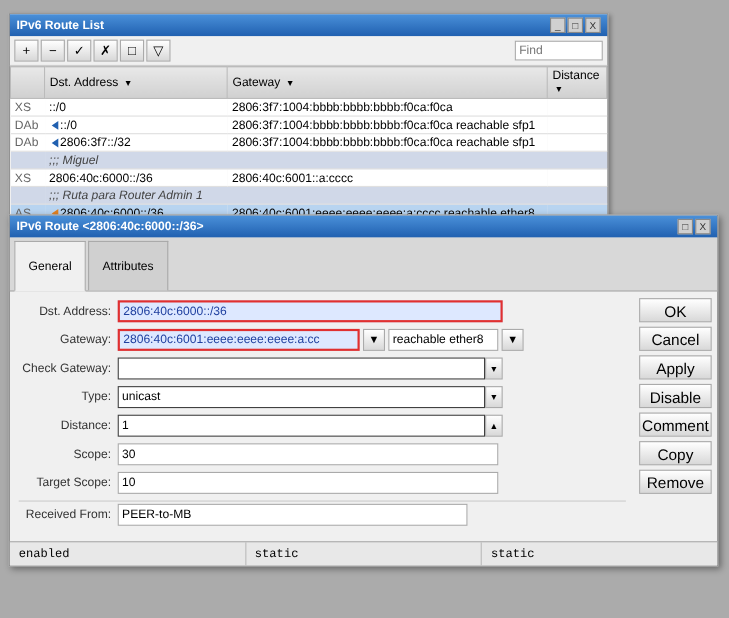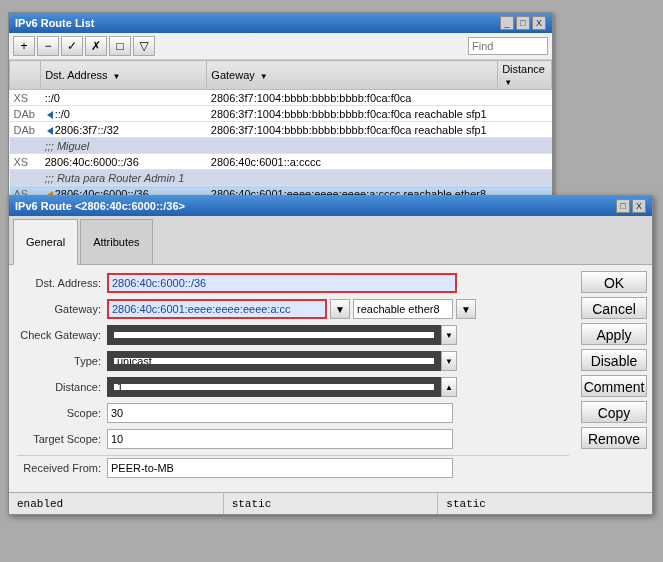--- a/index.html
+++ b/index.html
@@ -241,21 +241,21 @@
 
     .scrollable-input {
       width: 350px;
       display: flex;
       align-items: center;
     }
 
     .scrollable-input input {
       flex: 1;
       height: 20px;
-      border: 7px solid #404040;
+      border: 1px solid #404040;
       background: white;
       padding: 0 3px;
       font-size: 11px;
     }
 
     .scroll-btn {
       width: 16px;
       height: 20px;
       background: linear-gradient(to bottom, #ffffff, #d8d8d8);
       border: 1px solid #aaa;
@@ -451,21 +451,21 @@
 
       <div class="form-row">
         <span class="form-label">Target Scope:</span>
         <input type="text" class="form-input" style="width: 346px;" value="10">
       </div>
 
       <div class="divider-h"></div>
 
       <div class="form-row">
         <span class="form-label">Received From:</span>
-        <input type="text" class="form-input" style="width: 346px;" value="PEER-to-MB">
+        <input type="text" class="form-input" style="width: 318px;" value="PEER-to-MB">
       </div>
 
     </div>
 
     <div class="side-buttons">
       <div class="side-btn">OK</div>
       <div class="side-btn">Cancel</div>
       <div class="side-btn">Apply</div>
       <div class="side-btn">Disable</div>
       <div class="side-btn">Comment</div>

